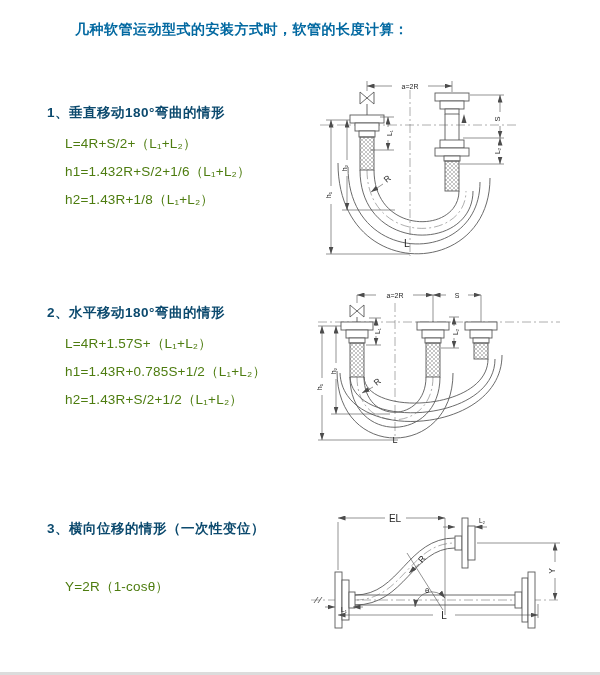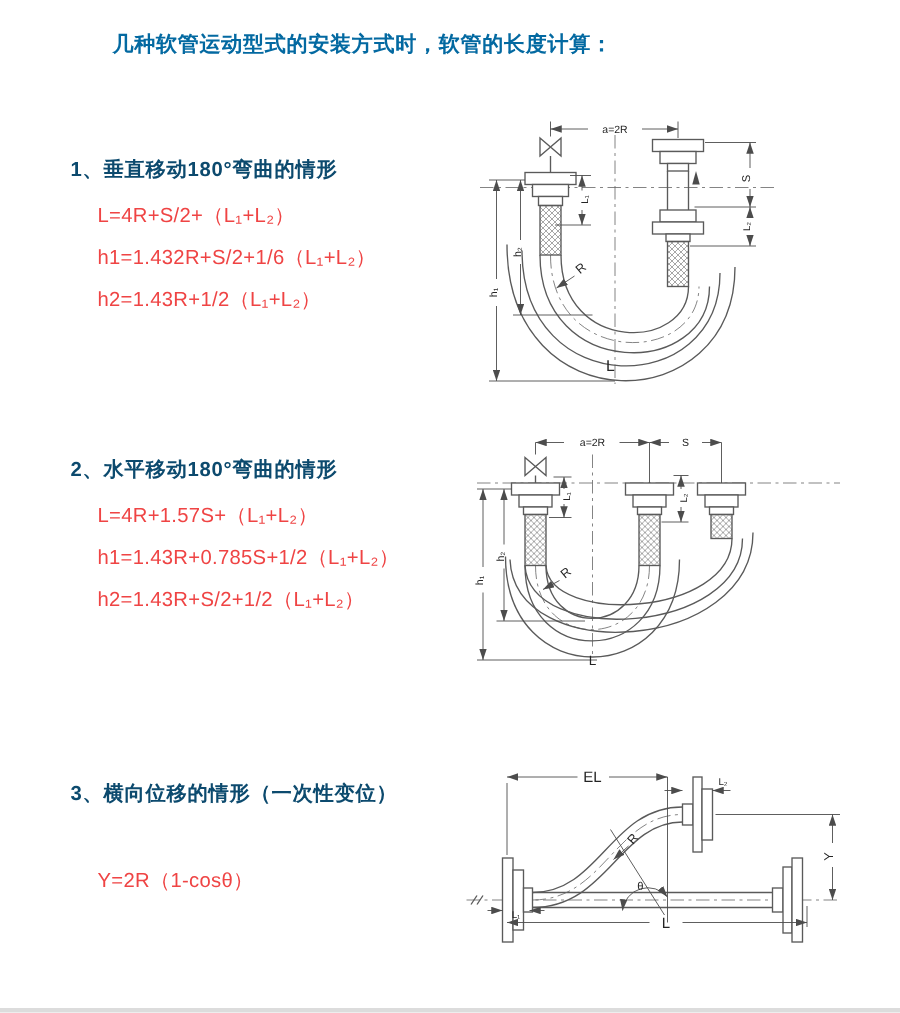--- a/index.html
+++ b/index.html
@@ -7,42 +7,42 @@
     width:600px;height:675px;position:relative;background:#ffffff;
     font-family:"Liberation Sans", sans-serif;color:#161616;overflow:hidden;
   }
   .page-title{
     position:absolute;left:35px;top:21px;font-size:14px;font-weight:bold;
     letter-spacing:0.5px;color:#0369a1;white-space:nowrap;margin-left:40px;
   }
   .sec{position:absolute;left:47px;}
   .sec-heading{font-size:13.5px;font-weight:bold;letter-spacing:0.5px;color:#0c4a6e;white-space:nowrap;}
   .formula{
-    position:absolute;left:18px;font-size:13.5px;color:#ef4444;white-space:nowrap;
+    position:absolute;left:18px;font-size:13.5px;color:#4d7c0f;white-space:nowrap;
     letter-spacing:0.2px;
   }
   svg{position:absolute;overflow:visible;}
   .ln{stroke:#5a5a5a;stroke-width:0.9;fill:none;}
   .lnw{stroke:#5a5a5a;stroke-width:0.9;fill:#ffffff;}
   .dim{stroke:#4c4c4c;stroke-width:0.6;fill:none;}
   .cl{stroke:#6a6a6a;stroke-width:0.55;fill:none;stroke-dasharray:9 3 2 3;}
   .braid{stroke:#5a5a5a;stroke-width:0.9;}
   .svglbl{fill:#242424;}
   .bottom-edge{position:absolute;left:0;top:672px;width:600px;height:3px;background:#dcdcdc;}
 </style>
 </head>
 <body>
 
 <div class="page-title">几种软管运动型式的安装方式时，软管的长度计算：</div>
 
 <div class="sec" style="top:104px;">
   <div class="sec-heading">1、垂直移动180°弯曲的情形</div>
   <div class="formula" style="top:31px;">L=4R+S/2+（L₁+L₂）</div>
   <div class="formula" style="top:59px;">h1=1.432R+S/2+1/6（L₁+L₂）</div>
-  <div class="formula" style="top:87px;">h2=1.43R+1/2（L₁+L₂）</div>
+  <div class="formula" style="top:87px;">h2=1.43R+1/8（L₁+L₂）</div>
 </div>
 
 <div class="sec" style="top:304px;">
   <div class="sec-heading">2、水平移动180°弯曲的情形</div>
   <div class="formula" style="top:31px;">L=4R+1.57S+（L₁+L₂）</div>
   <div class="formula" style="top:59px;">h1=1.43R+0.785S+1/2（L₁+L₂）</div>
   <div class="formula" style="top:87px;">h2=1.43R+S/2+1/2（L₁+L₂）</div>
 </div>
 
 <div class="sec" style="top:520px;">

